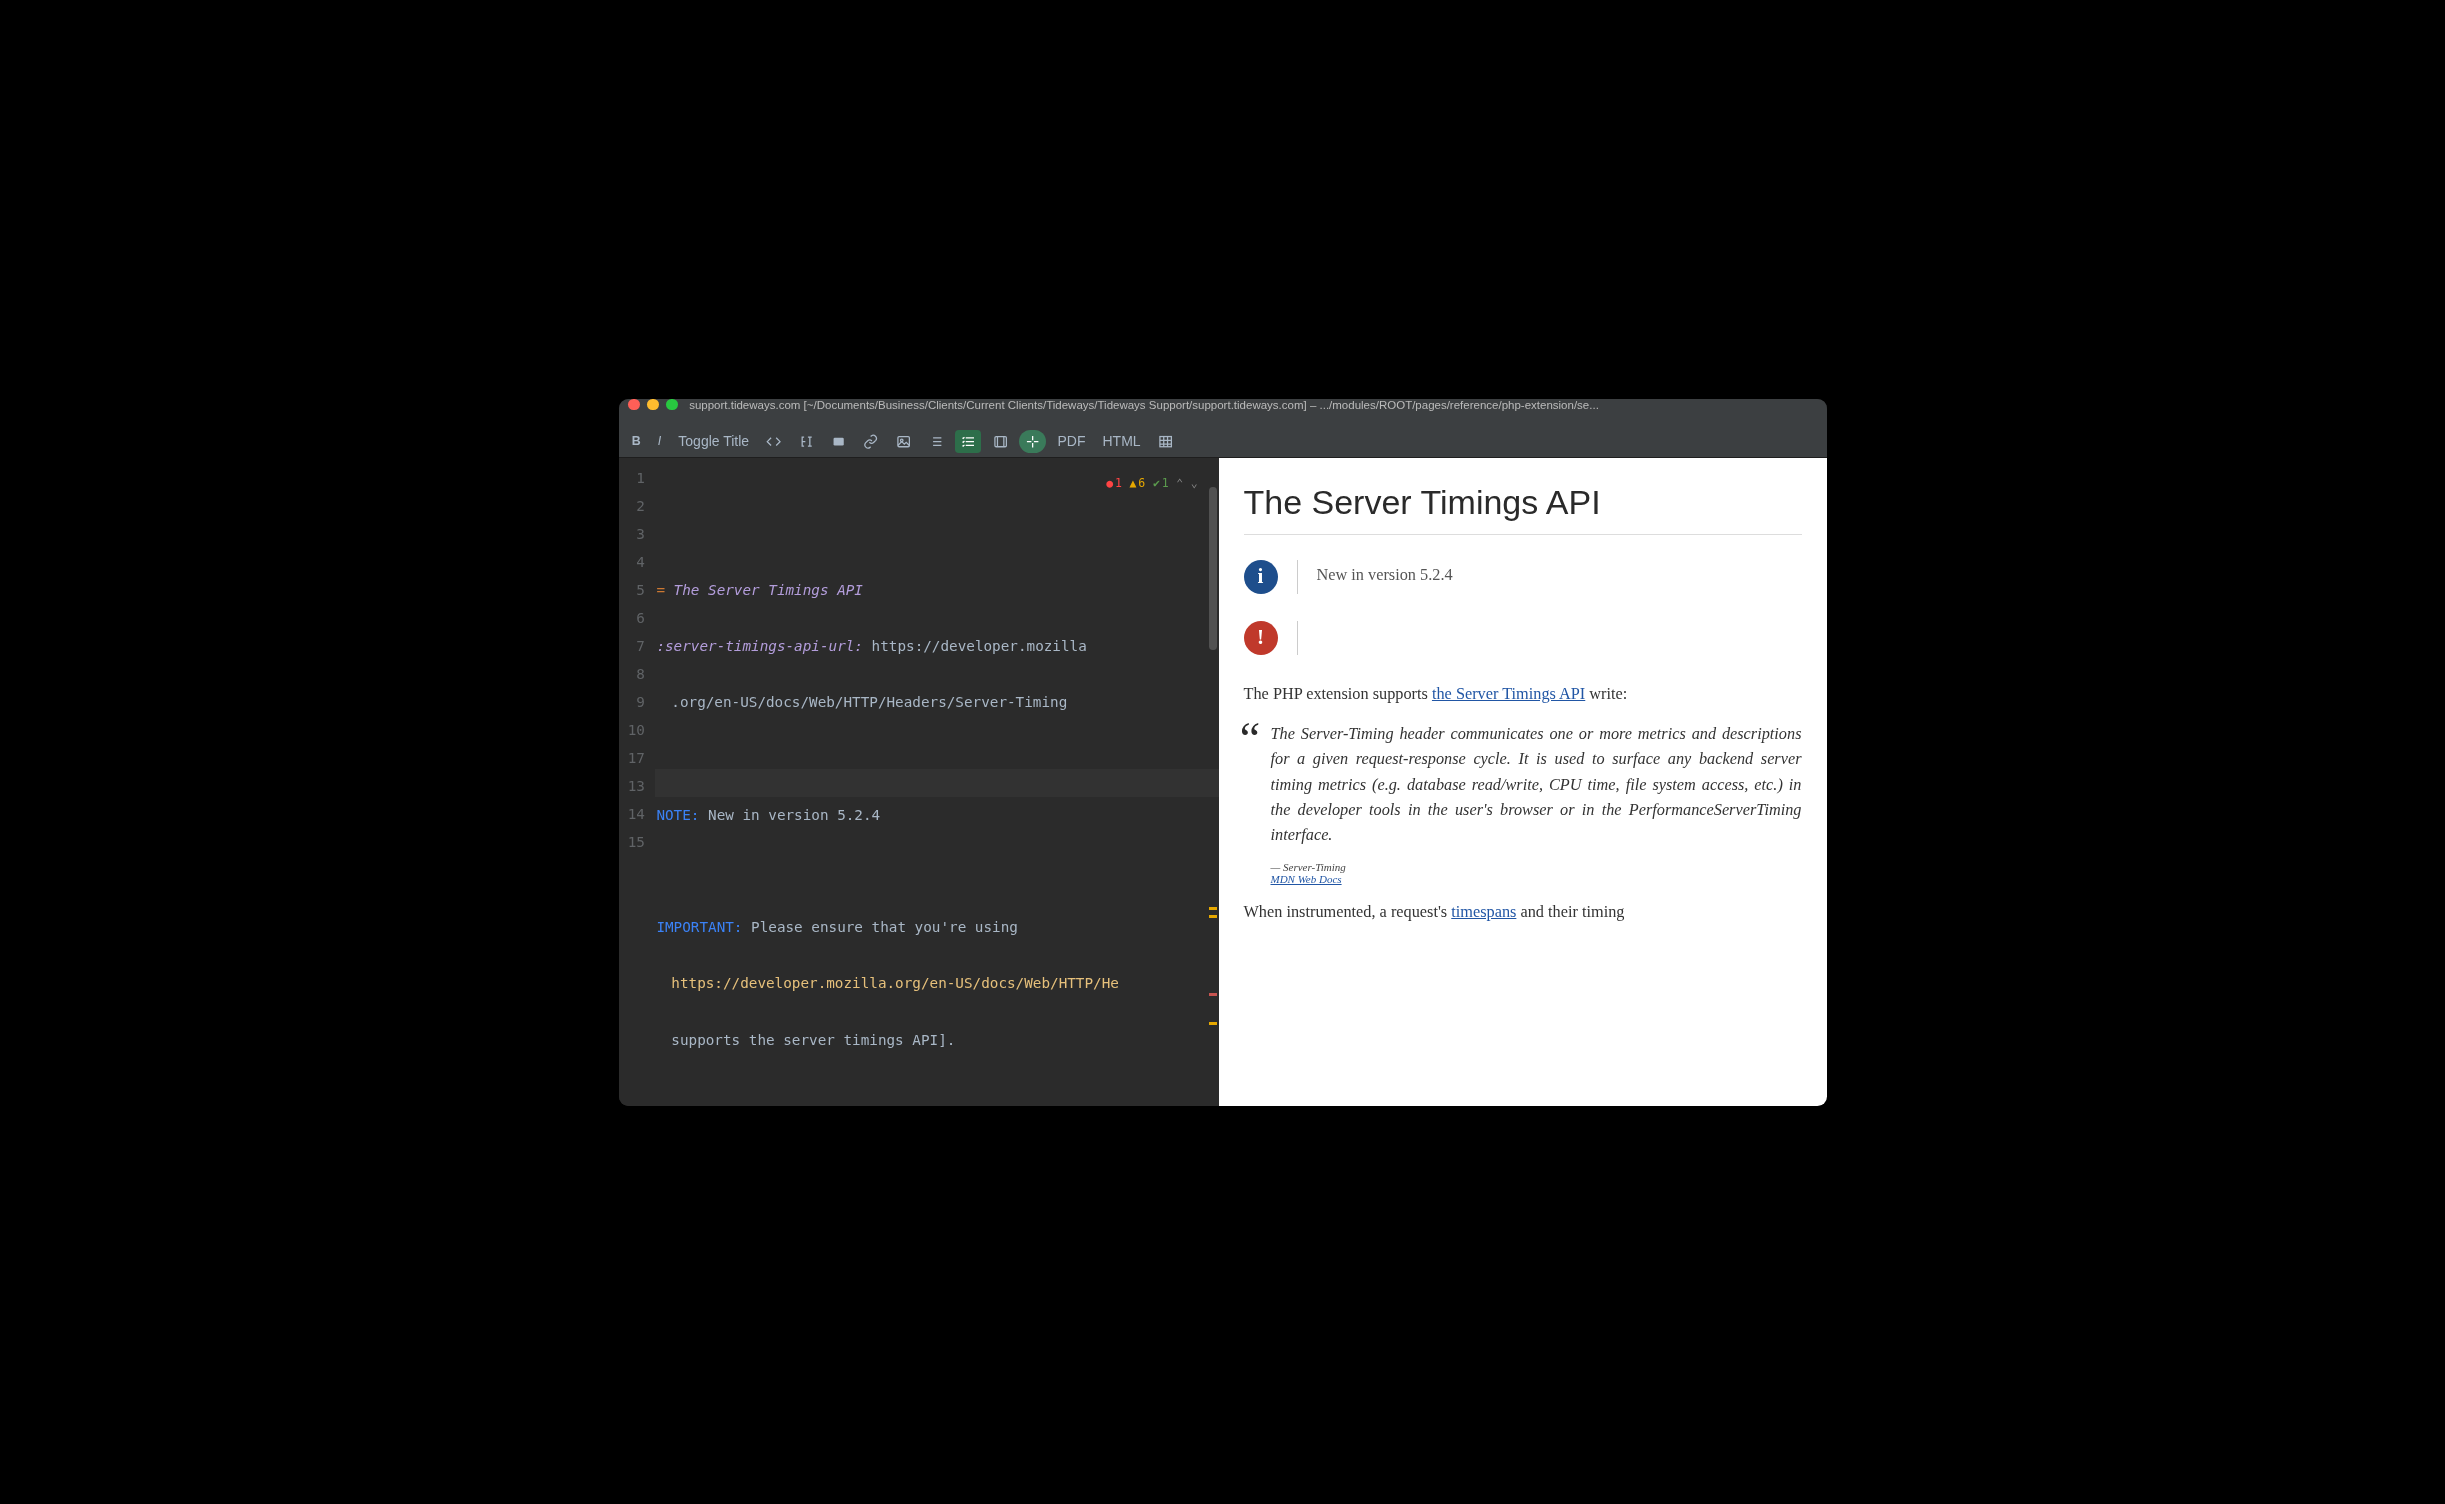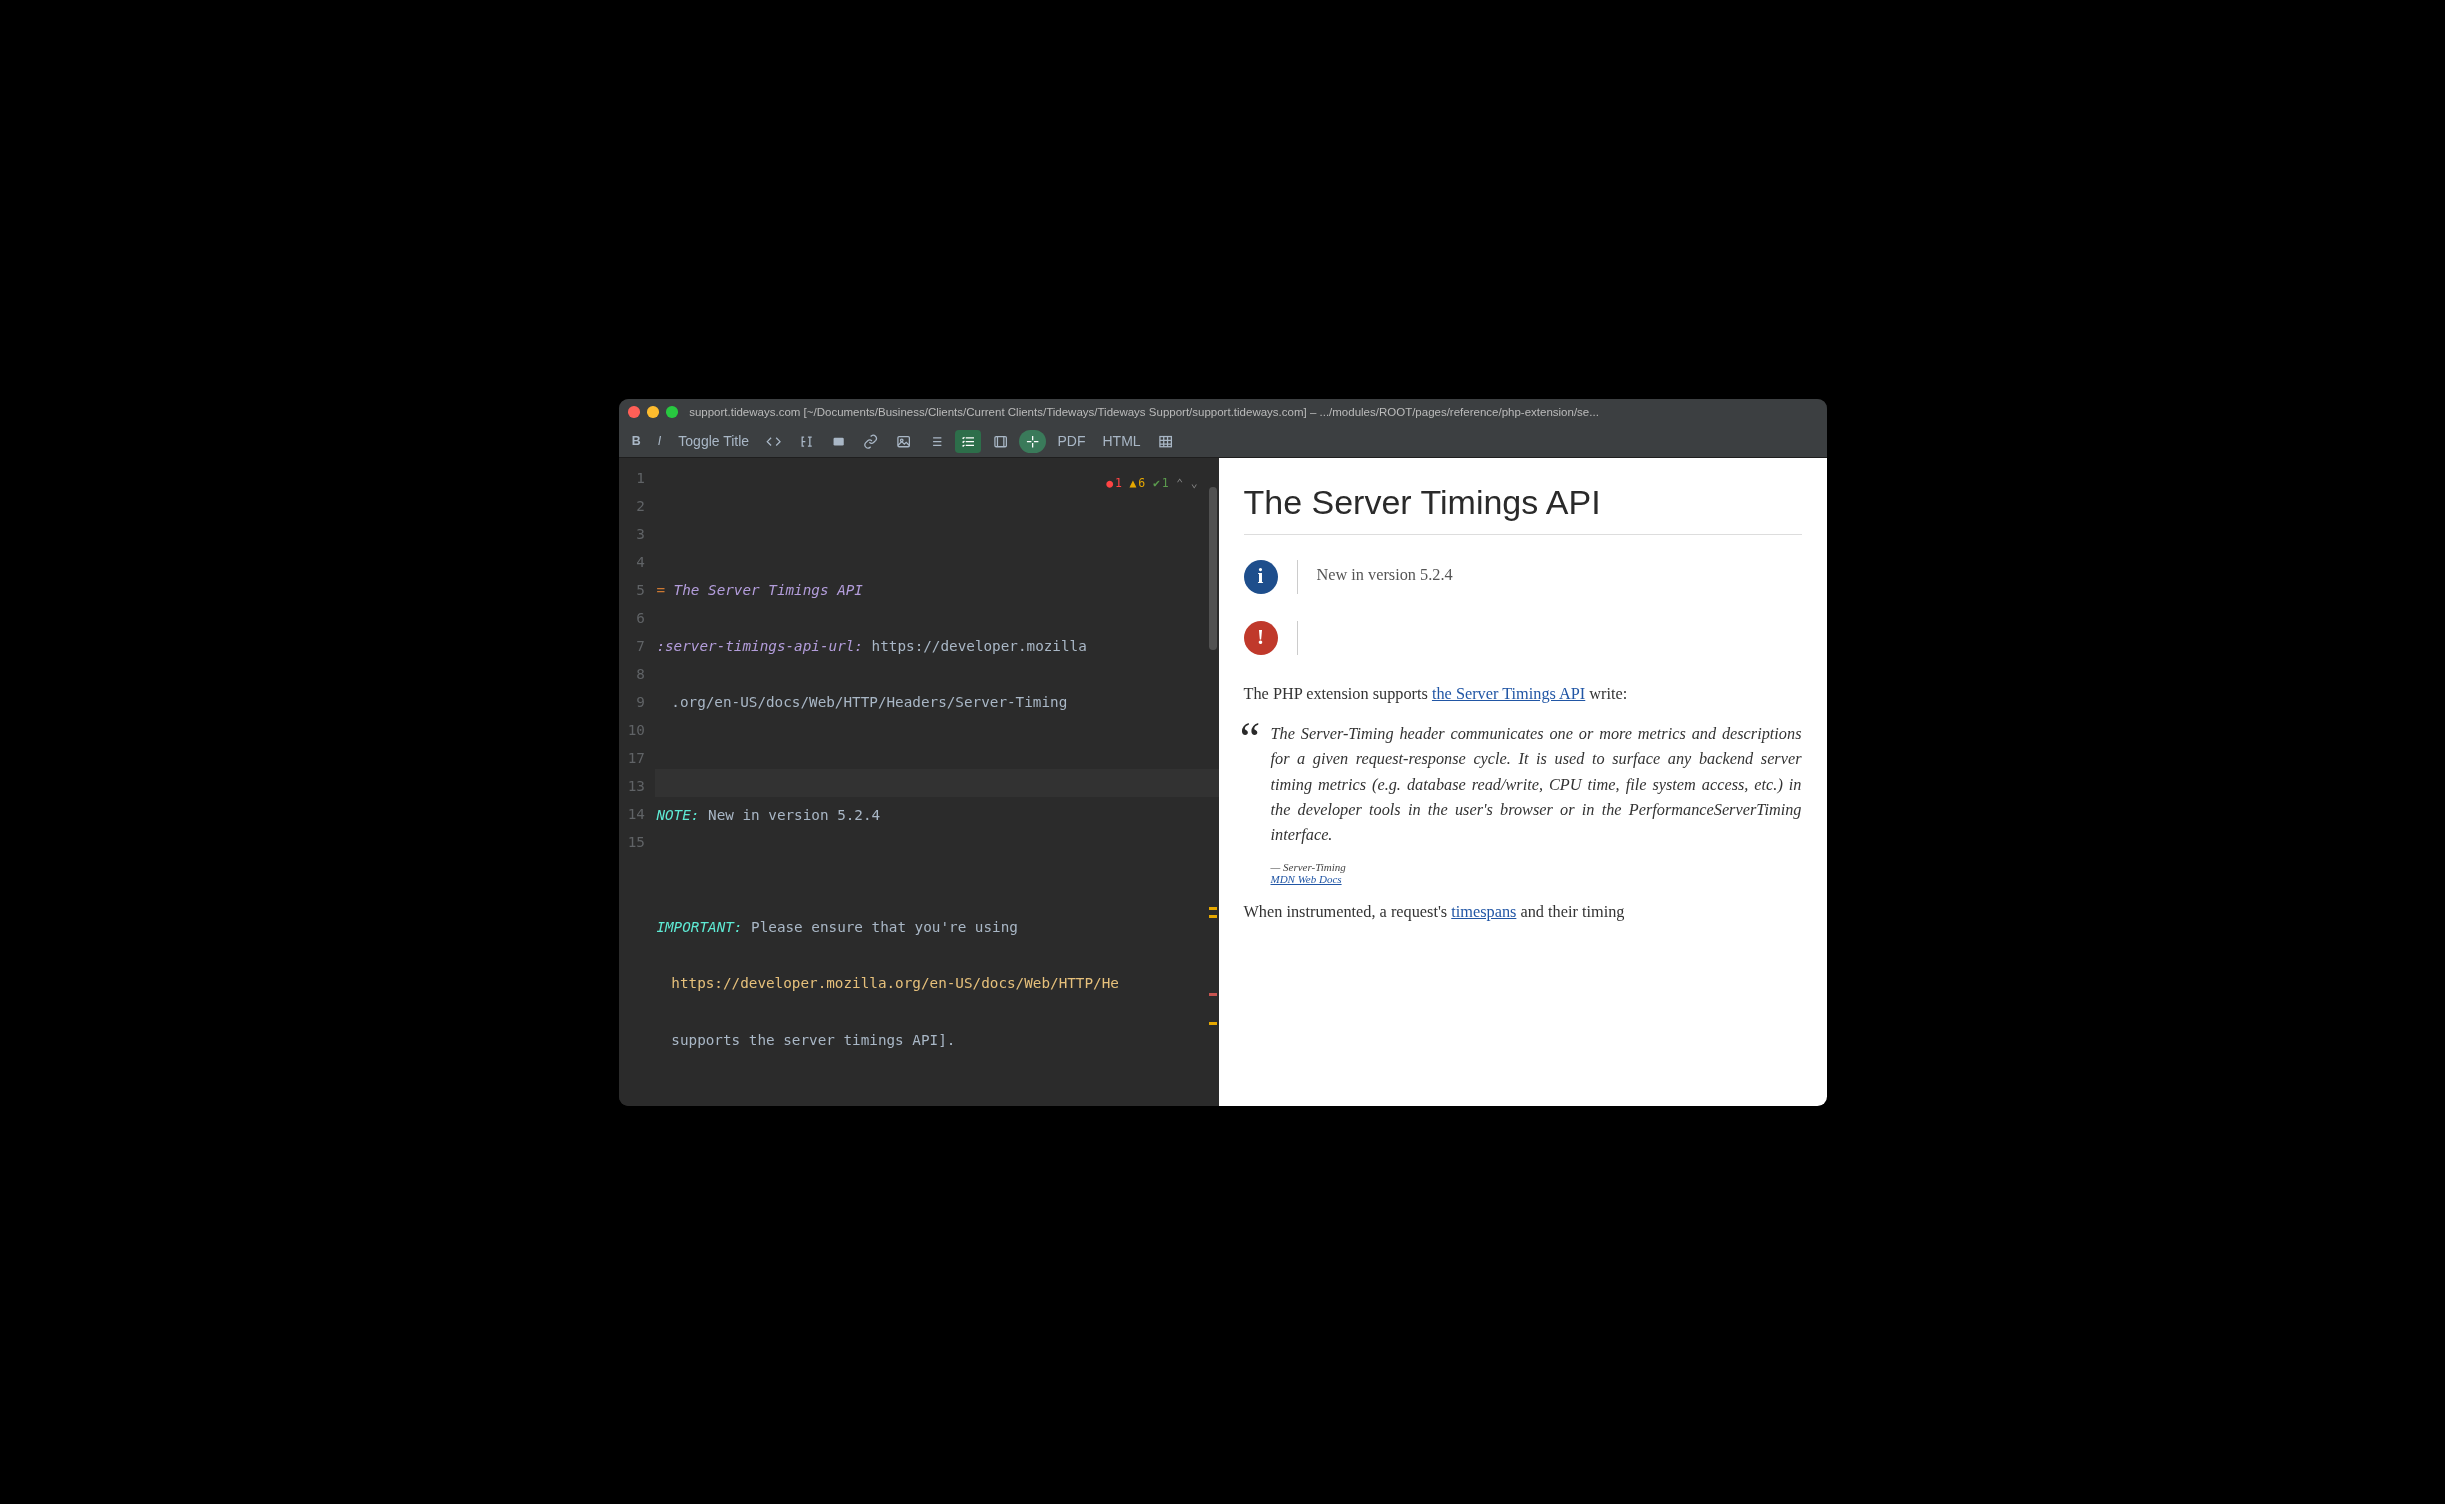--- a/index.html
+++ b/index.html
@@ -1,18 +1,18 @@
 <!DOCTYPE html>
 <html><head>
 <meta charset="utf-8">
 <style>
 * { margin:0; padding:0; box-sizing:border-box; }
 body { background:#000; font-family:-apple-system,BlinkMacSystemFont,Segoe UI,sans-serif; display:flex; align-items:center; justify-content:center; min-height:100vh; padding:38px; }
 .window { width:1208px; height:707px; background:#2b2b2b; border-radius:9.6px; overflow:hidden; box-shadow:0 19px 57px rgba(0,0,0,.5); display:flex; flex-direction:column; }
-.titlebar { height:27px; background:#3c3f41; display:flex; align-items:center; padding:0 9.6px; gap:7.6px; }
+.titlebar { height:27px; background:#3c3f41; display:flex; padding:0 9.6px; gap:7.6px; }
 .traffic { display:flex; gap:7.6px; }
 .tl { width:11.5px; height:11.5px; border-radius:50%; }
 .tl.r{background:#ff5f57}.tl.y{background:#febc2e}.tl.g{background:#28c840}
 .title { color:#bbb; font-size:11.5px; margin-left:3.8px; white-space:nowrap; overflow:hidden; text-overflow:ellipsis; flex:1; }
 .toolbar { height:32.5px; background:#3c3f41; border-bottom:1px solid #1e1e1e; display:flex; align-items:center; padding:0 7.6px; gap:5.7px; }
 .tbtn { color:#a9b7c6; font-size:12.4px; padding:3.8px 5.7px; border-radius:3.8px; cursor:pointer; display:flex; align-items:center; }
 .tbtn.active { background:#2d6e4a; }
 .tbtn svg { width:15.3px; height:15.3px; }
 .tbtn.pill { background:#3a7a5a; border-radius:13.4px; color:#fff; }
 .tbtn.txt { font-size:14px; }
@@ -41,21 +41,21 @@
 .admon-body a, .para a { color:#2156a5; text-decoration:underline; }
 .para { font-size:16.3px; color:#333; margin:15.3px 0; line-height:1.5; }
 .bq { position:relative; padding-left:27px; margin:13.4px 0; }
 .bq::before { content:'“'; position:absolute; left:-3.8px; top:-9.6px; font-size:46px; color:#2a2a2a; font-family:Georgia; }
 .bq-body { font-style:italic; font-size:16.3px; color:#333; text-align:justify; line-height:1.55; }
 .bq-attr { text-align:left; font-style:italic; font-size:11px; color:#444; margin-top:13.4px; }
 .bq-attr a { color:#2156a5; font-style:italic; }
 
 
 .t-op{color:#cc7832}.t-tit{color:#b39ddb;font-style:italic}.t-attr{color:#b39ddb;font-style:italic}
-.t-kw{color:#5eead4;font-style:italic}.t-str{color:#a9b7c6}.t-link{color:#e6c07b}
+.t-kw{color:#3b82f6;}.t-str{color:#a9b7c6}.t-link{color:#e6c07b}
 .wrap-arrow{color:#666;font-size:12.4px}
 </style>
 </head>
 <body>
 
 <div class="window">
   <div class="titlebar">
     <div class="traffic">
       <div class="tl r"></div>
       <div class="tl y"></div>

